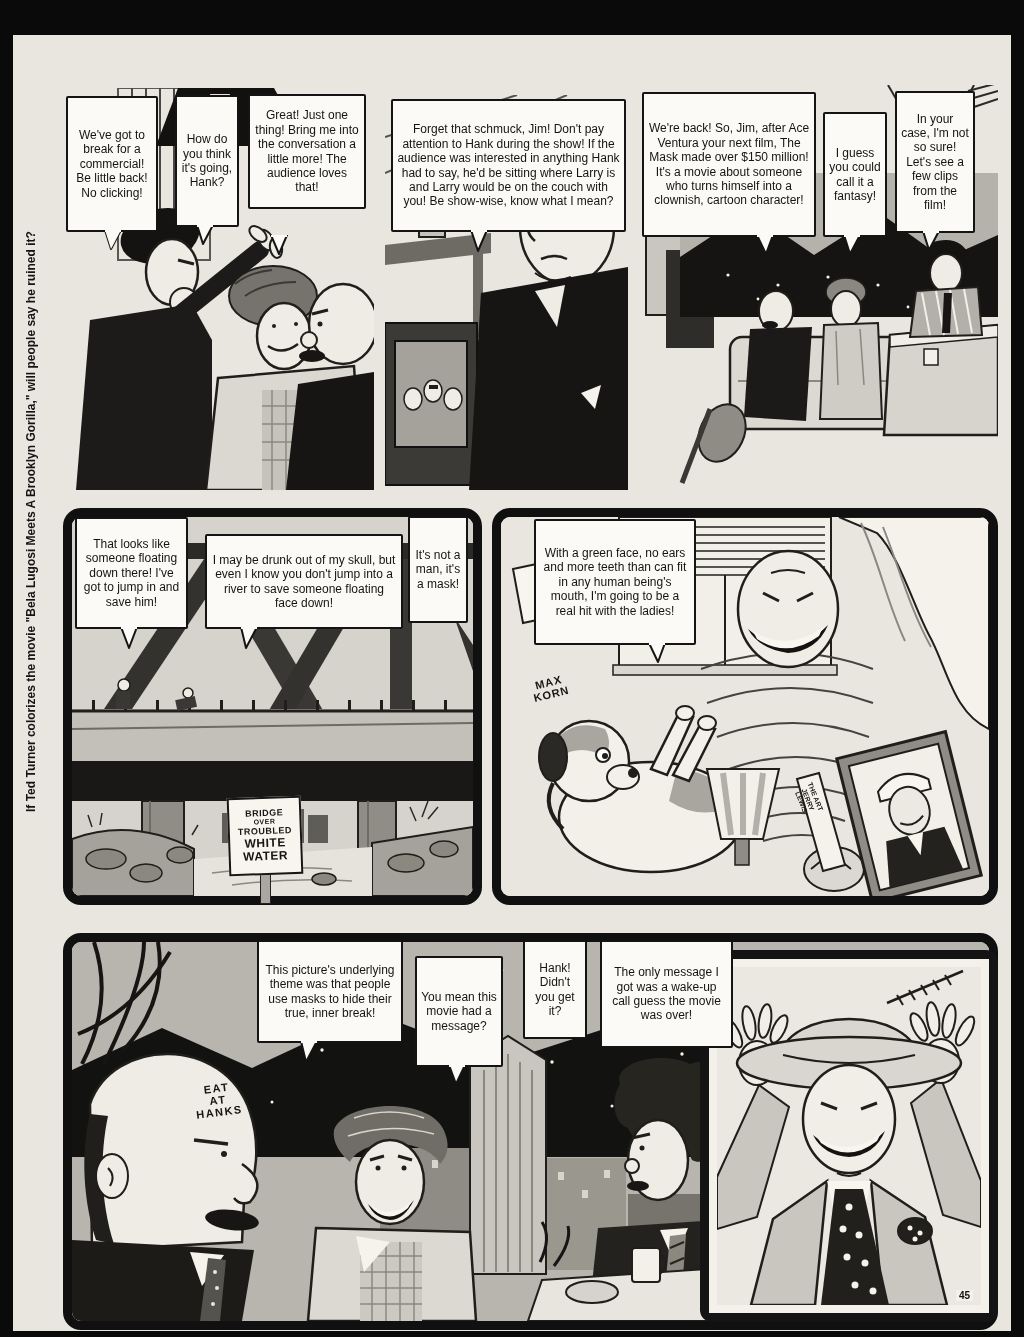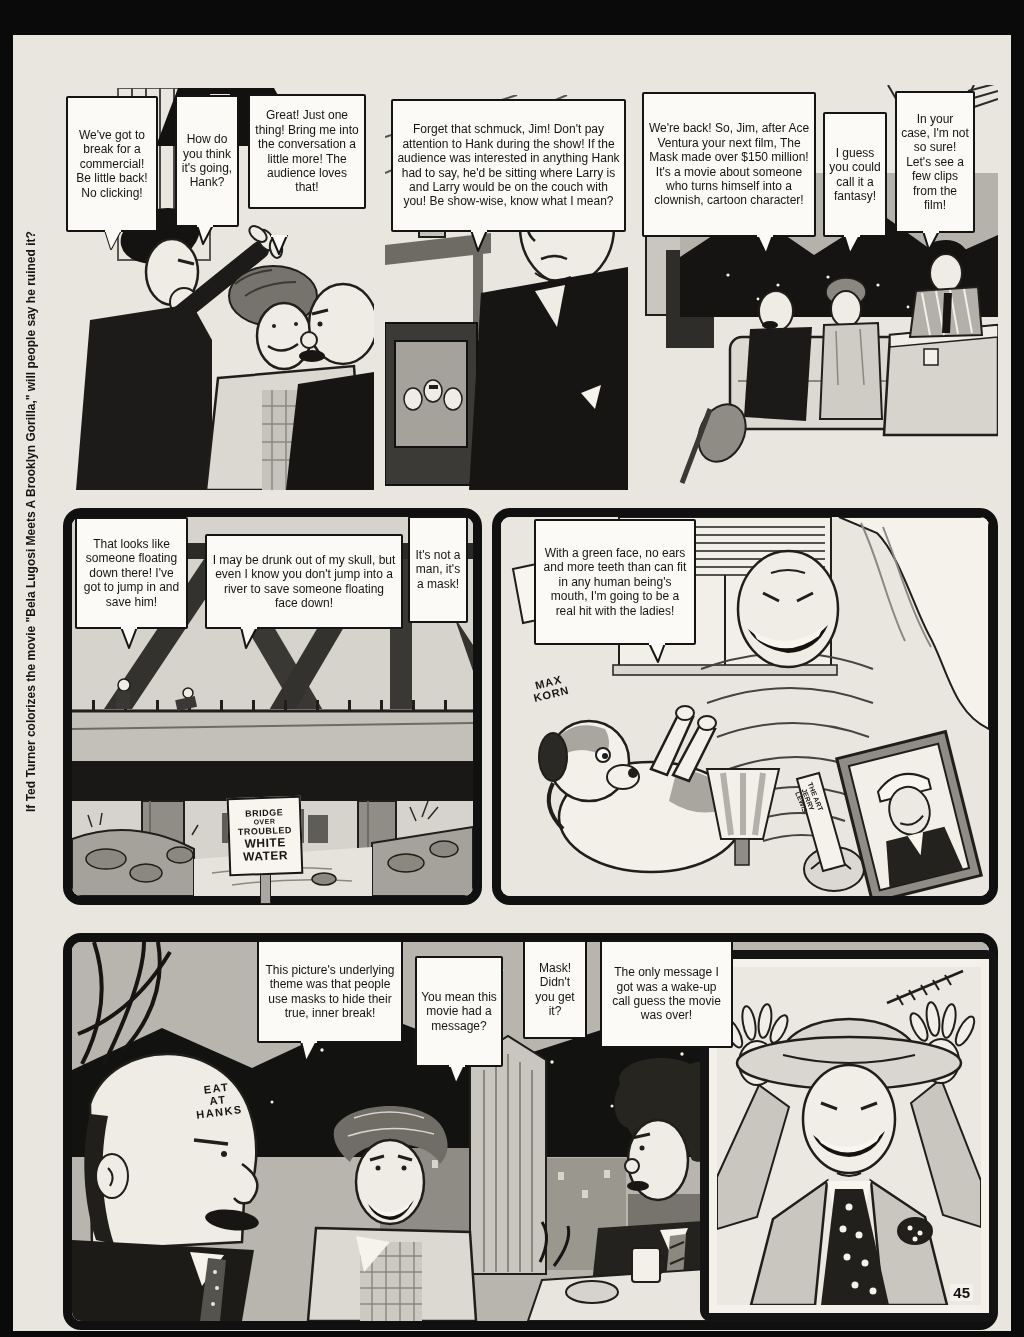--- a/index.html
+++ b/index.html
@@ -23,21 +23,21 @@
   .sign span:nth-child(3){font-size:9px;}
   .sign span:nth-child(4){font-size:12px;}
   .sign span:nth-child(5){font-size:12px;}
   .signpost{position:absolute;z-index:5;background:#aaa7a0;border:1px solid #222;}
   .tinylabel{position:absolute;z-index:6;font-weight:bold;text-align:center;color:#171614;}
   .tinylabel span{display:block;line-height:1.1;}
   #tv{position:absolute;left:700px;top:950px;width:298px;height:372px;background:#141414;
       border-radius:12px;padding:9px;box-sizing:border-box;z-index:4;}
   #tv-mat{width:100%;height:100%;background:#f3f1ea;padding:8px;box-sizing:border-box;position:relative;}
   #tv-screen{width:100%;height:100%;background:#ebe8e1;position:relative;overflow:hidden;}
-  #pagenum{position:absolute;right:8px;bottom:4px;font-size:15px;font-weight:bold;color:#111;
+  #pagenum{position:absolute;right:8px;bottom:4px;font-size:10px;font-weight:bold;color:#111;
            background:#f3f1ea;padding:0 3px;z-index:7;}
   svg{display:block;}
 </style>
 </head>
 <body>
 
 <div id="page"></div>
 
 <div class="marginnote">If Ted Turner colorizes the movie "Bela Lugosi Meets A Brooklyn Gorilla," will people say he ruined it?</div>
 
@@ -506,21 +506,21 @@
 <div class="balloon" style="left:391px;top:99px;width:235px;height:133px;">Forget that schmuck, Jim! Don't pay attention to Hank during the show! If the audience was interested in anything Hank had to say, he'd be sitting where Larry is and Larry would be on the couch with you! Be show-wise, know what I mean?</div>
 <div class="balloon" style="left:642px;top:92px;width:174px;height:145px;">We're back! So, Jim, after Ace Ventura your next film, The Mask made over $150 million! It's a movie about someone who turns himself into a clownish, cartoon character!</div>
 <div class="balloon" style="left:823px;top:112px;width:64px;height:125px;">I guess you could call it a fantasy!</div>
 <div class="balloon" style="left:895px;top:91px;width:80px;height:142px;">In your case, I'm not so sure! Let's see a few clips from the film!</div>
 <div class="balloon" style="left:75px;top:517px;width:113px;height:112px;">That looks like someone floating down there! I've got to jump in and save him!</div>
 <div class="balloon" style="left:205px;top:534px;width:198px;height:95px;">I may be drunk out of my skull, but even I know you don't jump into a river to save someone floating face down!</div>
 <div class="balloon" style="left:408px;top:516px;width:60px;height:107px;">It's not a man, it's a mask!</div>
 <div class="balloon" style="left:534px;top:519px;width:162px;height:126px;">With a green face, no ears and more teeth than can fit in any human being's mouth, I'm going to be a real hit with the ladies!</div>
 <div class="balloon" style="left:257px;top:940px;width:146px;height:103px;">This picture's underlying theme was that people use masks to hide their true, inner break!</div>
 <div class="balloon" style="left:415px;top:956px;width:88px;height:111px;text-align:center;">You mean this movie had a message?</div>
-<div class="balloon" style="left:523px;top:940px;width:64px;height:99px;">Mask! Didn't you get it?</div>
+<div class="balloon" style="left:523px;top:940px;width:64px;height:99px;">Hank! Didn't you get it?</div>
 <div class="balloon" style="left:600px;top:940px;width:133px;height:108px;">The only message I got was a wake-up call guess the movie was over!</div>
 
 <svg class="tail" style="left:104px;top:230px;" width="18" height="20">
     <path d="M1,0 L7,19 L17,0 Z" fill="#fbfaf6" stroke="#141414" stroke-width="2" stroke-linejoin="round" paint-order="stroke"></path>
     <rect x="1" y="0" width="16" height="2" fill="#fbfaf6"></rect>
   </svg>
 <svg class="tail" style="left:196px;top:225px;" width="18" height="20">
     <path d="M1,0 L7,19 L17,0 Z" fill="#fbfaf6" stroke="#141414" stroke-width="2" stroke-linejoin="round"></path>
     <rect x="1" y="0" width="16" height="2" fill="#fbfaf6"></rect>
   </svg>

